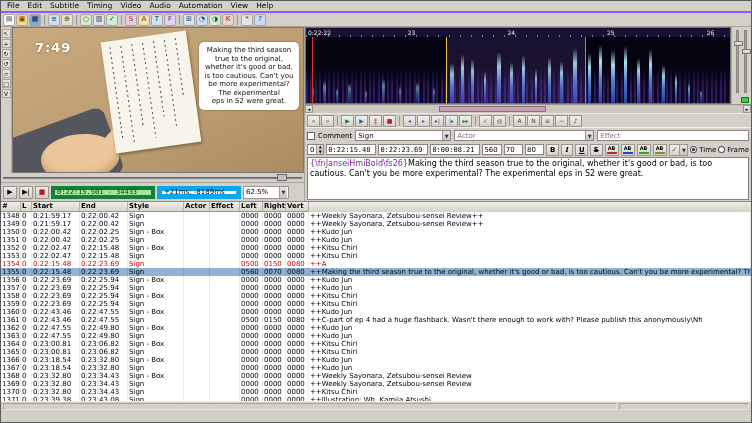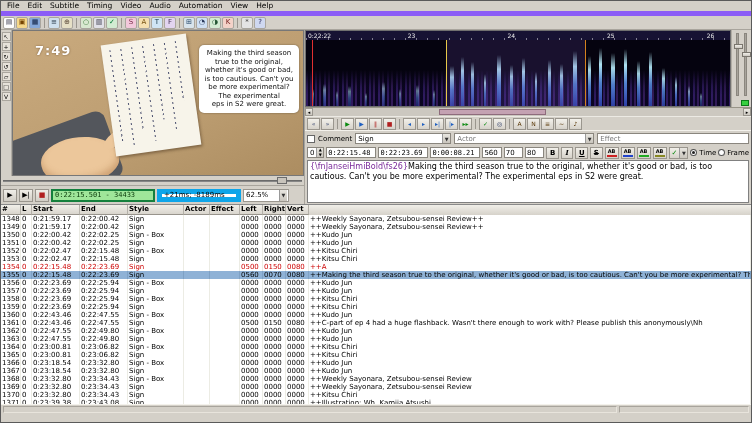--- a/index.html
+++ b/index.html
@@ -7,21 +7,21 @@
   .window{width:752px;height:423px;border:1px solid #5a5a5a;background:#d4d0c8;display:flex;flex-direction:column;color:#000;overflow:hidden;}
 
   
   .titlebar{flex:0 0 12px;background:linear-gradient(#ececec,#b6bac0);display:flex;align-items:center;padding:0 3px;gap:3px;border-bottom:1px solid #8a8a8a;}
   .app-icon{width:7px;height:7px;background:#c23434;border-radius:2px;}
   .title-text{flex:1;text-align:center;font-size:8px;font-weight:bold;color:#222;line-height:11px;white-space:nowrap;overflow:hidden;}
   .win-btn{width:7px;height:7px;background:linear-gradient(#e8e8e8,#b0b0b0);border:1px solid #888;}
   .win-btn.close{background:#34c84a;border-color:#0e7a22;transform:rotate(45deg);width:7px;height:7px;}
 
   
-  .menubar{flex:0 0 11px;display:flex;align-items:center;padding:0 2px;background:#d4d0c8;border-bottom:5px solid #8b5cf6;}
+  .menubar{flex:0 0 11px;display:flex;align-items:center;padding:0 2px;background:#d4d0c8;border-bottom:2px solid #8b5cf6;}
   .menu-item{padding:0 4px;font-size:7.5px;line-height:10px;white-space:nowrap;}
   .toolbar{flex:0 0 14px;display:flex;align-items:center;gap:1px;padding:0 2px;background:#d4d0c8;border-bottom:1px solid #a8a49c;}
   .tb-icon{width:12px;height:12px;border:1px solid #aaa69e;border-radius:2px;font-size:7px;display:flex;align-items:center;justify-content:center;line-height:1;}
   .tb-sep{width:1px;height:10px;background:#9a968e;margin:0 2px;}
 
   
   .main{flex:0 0 174px;display:flex;}
   .left-col{flex:0 0 303px;display:flex;flex-direction:column;}
   .video-row{flex:0 0 146px;display:flex;}
   .video-tools{flex:0 0 11px;background:#d4d0c8;border-right:1px solid #b0aca4;display:flex;flex-direction:column;align-items:center;padding-top:2px;gap:1px;}
@@ -36,21 +36,21 @@
   .vf-hand{position:absolute;left:28px;bottom:-8px;width:78px;height:46px;background:#ecc79b;border-radius:50% 60% 45% 55%;transform:rotate(-10deg);box-shadow:inset 0 -5px 7px rgba(150,90,40,.35);}
   .vf-thumb{position:absolute;left:88px;bottom:30px;width:30px;height:13px;background:#ecc79b;border-radius:50%;transform:rotate(-38deg);}
 
   .seekbar{flex:0 0 10px;background:#d4d0c8;position:relative;border-bottom:1px solid #a8a49c;}
   .seek-track{position:absolute;left:2px;right:2px;top:4px;height:2px;background:#8a8a8a;box-shadow:inset 0 1px 1px #666;}
   .seek-thumb{position:absolute;top:1px;width:10px;height:7px;background:#c8c4bc;border:1px solid #6c6c6c;}
 
   .video-controls{flex:0 0 18px;display:flex;align-items:center;gap:2px;padding:0 2px;background:#d4d0c8;}
   .vc-btn{width:14px;height:13px;border:1px solid #9a968e;background:linear-gradient(#f0eee8,#d2cec6);font-size:7px;display:flex;align-items:center;justify-content:center;line-height:1;}
   .vc-btn.stop{color:#b02020;}
-  .vc-time{width:104px;height:13px;background:#9fe69a;border:2px solid #15803d;font-family:"DejaVu Sans Mono",monospace;font-size:7px;display:flex;align-items:center;padding:0 2px;color:#0a3a0a;white-space:nowrap;}
+  .vc-time{width:104px;height:13px;background:#9fe69a;border:4px solid #15803d;font-family:"DejaVu Sans Mono",monospace;font-size:7px;display:flex;align-items:center;padding:0 2px;color:#0a3a0a;white-space:nowrap;}
   .vc-offset{width:84px;height:13px;background:#fff;border:5px solid #0ea5e9;font-size:7px;display:flex;align-items:center;padding:0 2px;white-space:nowrap;}
   .vc-zoom{width:46px;height:13px;background:#fff;border:1px solid #9a968e;font-size:7px;display:flex;align-items:center;justify-content:space-between;padding:0 1px 0 2px;}
   .arrow{font-size:5px;color:#333;width:8px;height:100%;display:flex;align-items:center;justify-content:center;background:linear-gradient(#e8e6e0,#cac6be);border-left:1px solid #999;}
 
   
   .right-col{flex:1;display:flex;flex-direction:column;border-left:1px solid #a8a49c;min-width:0;}
   .audio-panel{flex:0 0 100px;display:flex;flex-direction:column;background:#d4d0c8;}
   .audio-top{flex:1;display:flex;min-height:0;}
   .audio-display{flex:1;display:flex;flex-direction:column;border:1px solid #707070;min-width:0;}
   .audio-timeline{flex:0 0 9px;background:#161233;position:relative;color:#eee;font-size:6px;line-height:9px;}

